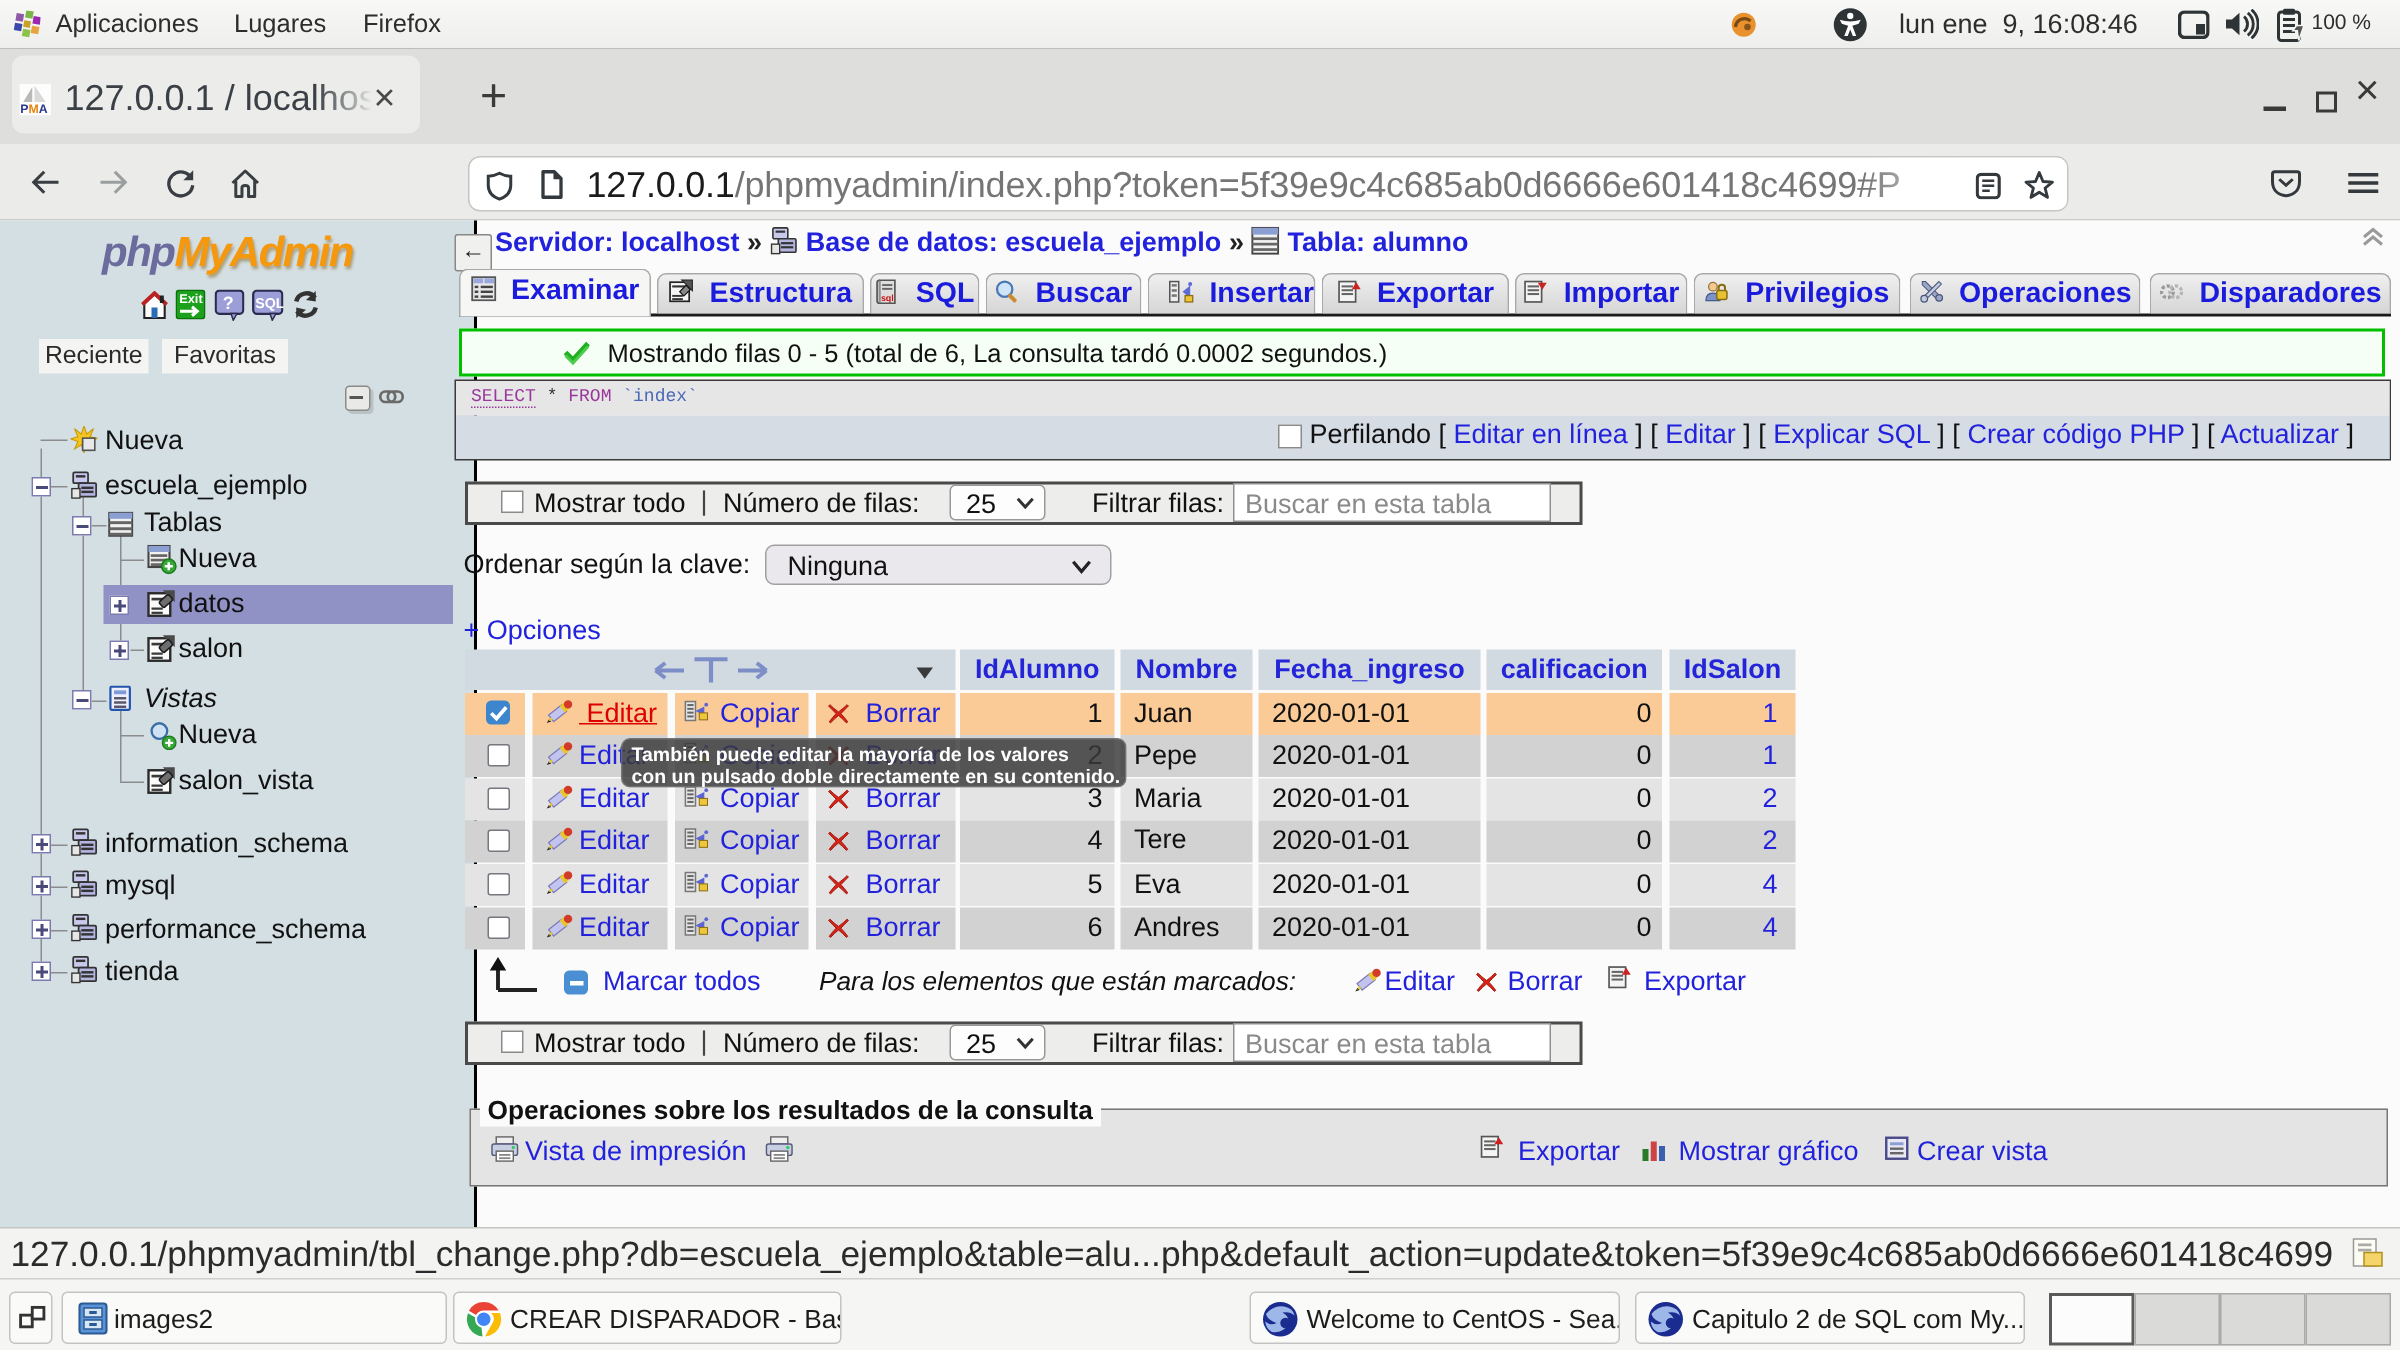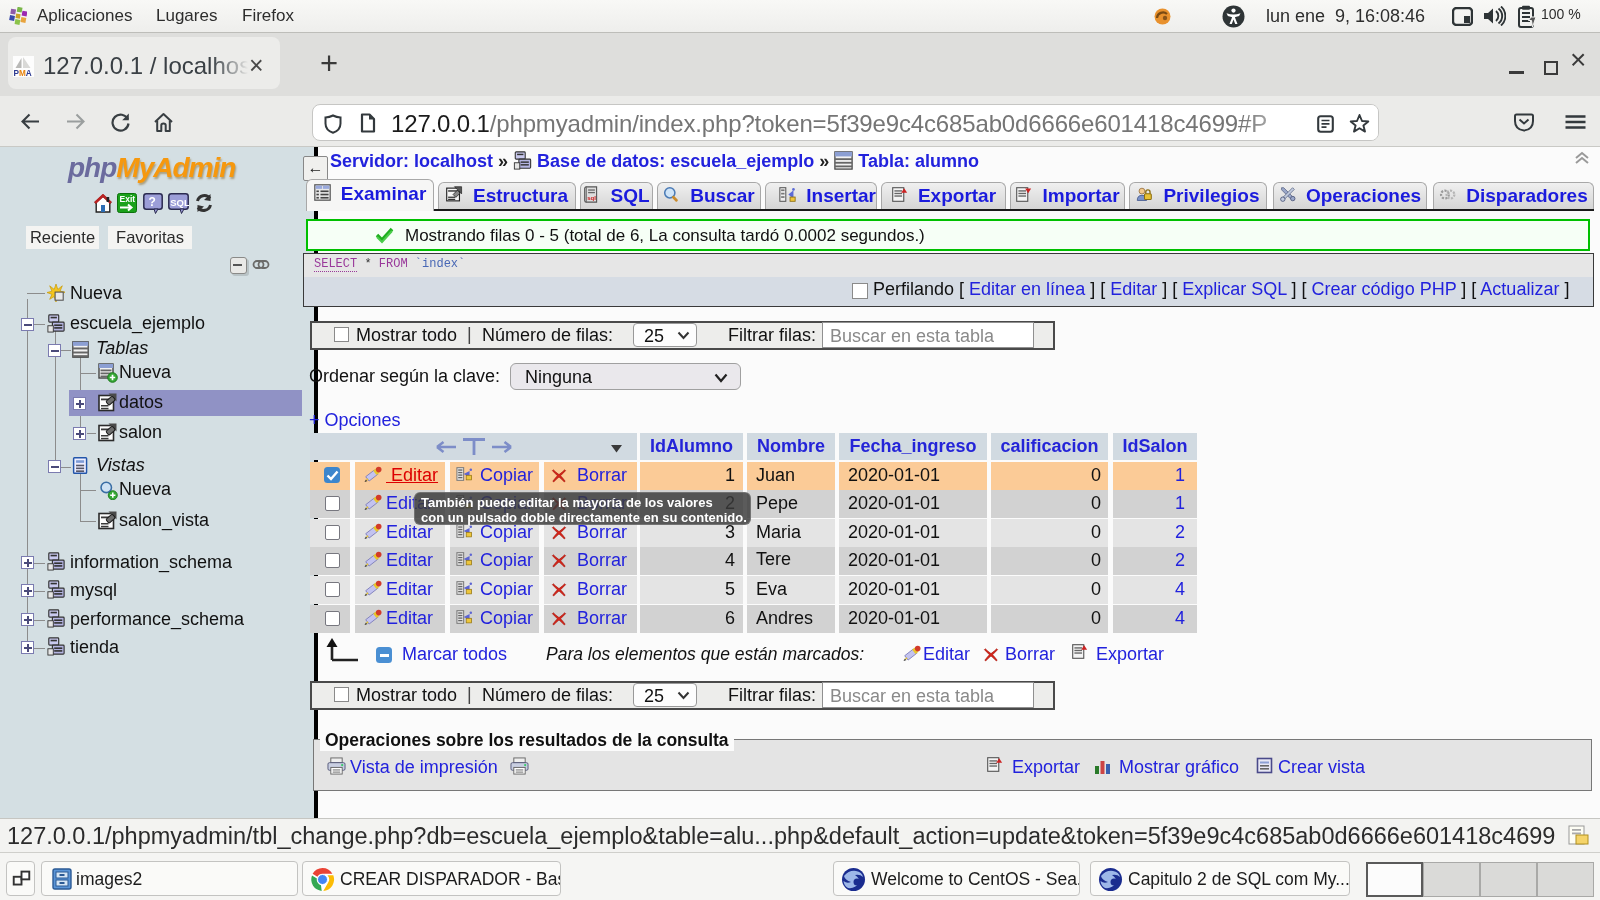--- a/index.html
+++ b/index.html
@@ -4,21 +4,21 @@
 <style>
 html,body{margin:0;padding:0;width:1600px;height:900px;overflow:hidden;background:#fff;font-family:"Liberation Sans",sans-serif;}
 .a{position:absolute;}
 #gnomebar{left:0;top:0;width:1600px;height:33px;background:linear-gradient(#f8f8f6,#eeeeec);border-bottom:1px solid #bdbdb9;box-sizing:border-box;color:#2d2d2d;font-size:18px;}
 #gnomebar .m{top:6px;font-size:17px;}
 #tabbar{left:0;top:33px;width:1600px;height:63px;background:#dededc;}
 #activetab{left:8px;top:4px;width:272px;height:52px;background:#ececea;border-radius:8px;}
 #navbar{left:0;top:96px;width:1600px;height:51px;background:#ebebe9;border-bottom:1px solid #c9c9c5;box-sizing:border-box;}
 #urlbar{left:312px;top:8px;width:1067px;height:37px;background:#fff;border:1px solid #c6c6c4;border-radius:8px;box-sizing:border-box;}
 #content{left:0;top:147px;width:1600px;height:671px;background:#fbfbfb;}
-#sidebar{left:0;top:0;width:318px;height:671px;background:#d4dfe3;border-right:4px solid #000000;box-sizing:border-box;text-decoration:underline;}
+#sidebar{left:0;top:0;width:318px;height:671px;background:#d4dfe3;border-right:2px solid #000000;box-sizing:border-box;text-decoration:underline;}
 #statusbar{left:0;top:818px;width:1600px;height:34px;background:#f3f3f1;border-top:1px solid #c6c6c2;box-sizing:border-box;font-size:20px;color:#1a1a1a;}
 #taskbar{left:0;top:852px;width:1600px;height:48px;background:#f5f5f3;border-top:1px solid #cfcfcb;box-sizing:border-box;}
 .tbtn{top:8px;overflow:hidden;height:35px;background:#fafaf8;border:1px solid #c3c3c1;border-radius:4px;box-sizing:border-box;font-size:17px;color:#1c1c1c;}
 .blue{color:#2222dd;}
 .tree{font-size:18px;color:#111;white-space:nowrap;}
 .tl{background:#8c8c8c;}
 </style>
 </head>
 <body>
 
@@ -210,21 +210,21 @@
 <span class="a" style="left:70px;top:166px">escuela_ejemplo</span>
 <span class="a" style="left:48px;top:197px;width:13px;height:13px;background:#fff;border:1px solid #7b7bb0;box-sizing:border-box"></span>
     <span class="a" style="left:50.5px;top:202.5px;width:8px;height:2px;background:#4a4a7a"></span>
 <svg class="a" style="left:72px;top:194px" width="17" height="17" viewBox="0 0 21 21">
   <rect x="1" y="1" width="19" height="19" fill="#f2f2f2" stroke="#444" stroke-width="1.6"></rect>
   <rect x="1" y="1" width="19" height="5" fill="#8c9fd3"></rect>
       <rect x="1" y="8" width="19" height="2.4" fill="#666"></rect>
       <rect x="1" y="13" width="19" height="2.4" fill="#666"></rect>
       <rect x="1" y="17.5" width="19" height="2.4" fill="#666"></rect>
  </svg>
-<span class="a" style="left:96px;top:191px;font-style:italic">Tablas</span>
+<span class="a" style="left:96px;top:191px;">Tablas</span>
 <svg class="a" style="left:98px;top:216px" width="20" height="20" viewBox="0 0 20 20">
   <rect x="1" y="1" width="14" height="14" fill="#f2f2f2" stroke="#444" stroke-width="1.4"></rect>
   <rect x="1" y="1" width="14" height="4" fill="#8c9fd3"></rect>
       <rect x="2.5" y="6.5" width="11" height="1.8" fill="#666"></rect>
       <rect x="2.5" y="9.5" width="11" height="1.8" fill="#666"></rect>
       <rect x="2.5" y="12.5" width="11" height="1.8" fill="#666"></rect>
   <circle cx="14.5" cy="14.5" r="4.8" fill="#35a835" stroke="#1d7a1d"></circle>
       <path d="M14.5 11.8 L14.5 17.2 M11.8 14.5 L17.2 14.5" stroke="#fff" stroke-width="1.7"></path>
  </svg>
 <span class="a" style="left:119px;top:215px">Nueva</span>

